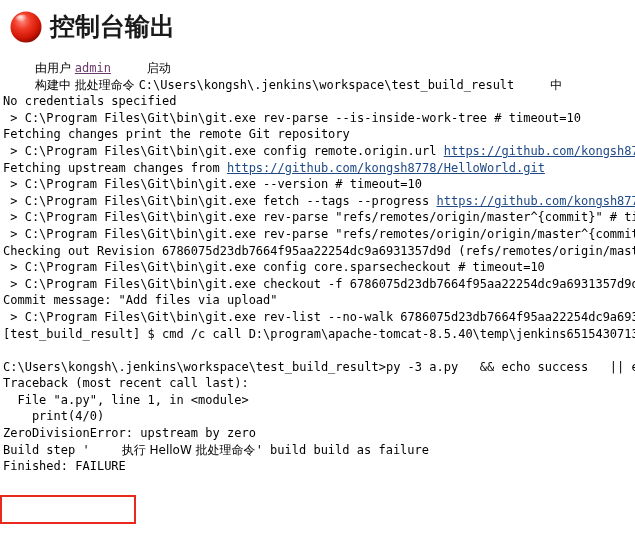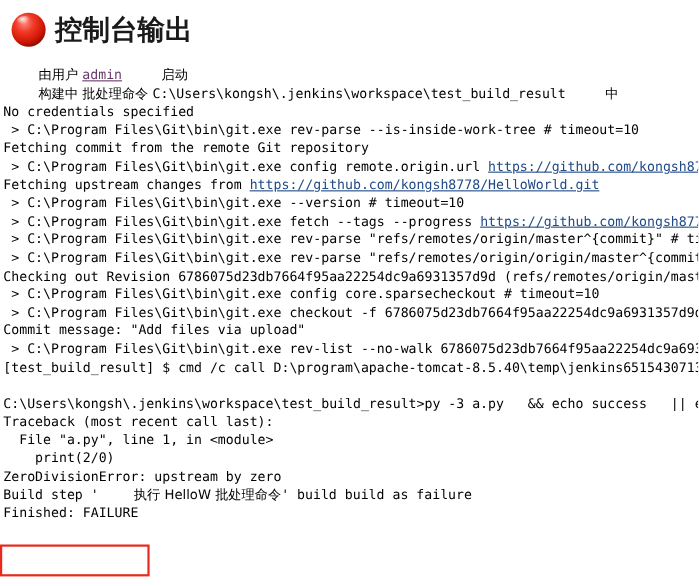--- a/index.html
+++ b/index.html
@@ -139,38 +139,38 @@
       </svg>
     </span>
     <span class="page-title">控制台输出</span>
   </div>
 
   <div class="console">
     <pre class="console-pre"><span class="line"><span class="cjk">由用户 </span><a class="user-link" href="#">admin</a><span class="cjk"> 启动</span></span>
 <span class="line"><span class="cjk">构建中 批处理命令 </span><span>C:\Users\kongsh\.jenkins\workspace\test_build_result</span><span class="cjk"> 中</span></span>
 <span class="line">No credentials specified</span>
 <span class="line"> &gt; C:\Program Files\Git\bin\git.exe rev-parse --is-inside-work-tree # timeout=10</span>
-<span class="line">Fetching commit from the remote Git repository</span>
+<span class="line">Fetching changes print the remote Git repository</span>
 <span class="line"><span> &gt; C:\Program Files\Git\bin\git.exe config remote.origin.url </span><a class="link" href="#">https://github.com/kongsh8778/HelloW</a></span>
 <span class="line"><span>Fetching upstream changes from </span><a class="link" href="#">https://github.com/kongsh8778/HelloWorld.git</a></span>
 <span class="line"> &gt; C:\Program Files\Git\bin\git.exe --version # timeout=10</span>
 <span class="line"><span> &gt; C:\Program Files\Git\bin\git.exe fetch --tags --progress </span><a class="link" href="#">https://github.com/kongsh8778/HelloWo</a></span>
 <span class="line"> &gt; C:\Program Files\Git\bin\git.exe rev-parse "refs/remotes/origin/master^{commit}" # timeout=10</span>
 <span class="line"> &gt; C:\Program Files\Git\bin\git.exe rev-parse "refs/remotes/origin/origin/master^{commit}" # time</span>
 <span class="line">Checking out Revision 6786075d23db7664f95aa22254dc9a6931357d9d (refs/remotes/origin/master)</span>
 <span class="line"> &gt; C:\Program Files\Git\bin\git.exe config core.sparsecheckout # timeout=10</span>
 <span class="line"> &gt; C:\Program Files\Git\bin\git.exe checkout -f 6786075d23db7664f95aa22254dc9a6931357d9d</span>
 <span class="line">Commit message: "Add files via upload"</span>
 <span class="line"> &gt; C:\Program Files\Git\bin\git.exe rev-list --no-walk 6786075d23db7664f95aa22254dc9a6931357d9d #</span>
 <span class="line">[test_build_result] $ cmd /c call D:\program\apache-tomcat-8.5.40\temp\jenkins6515430713099386456</span>
 <span class="line blank"></span>
 <span class="line">C:\Users\kongsh\.jenkins\workspace\test_build_result&gt;py -3 a.py   &amp;&amp; echo success   || exit 1</span>
 <span class="line">Traceback (most recent call last):</span>
 <span class="line">  File "a.py", line 1, in &lt;module&gt;</span>
-<span class="line">    print(2/0)</span>
+<span class="line">    print(4/0)</span>
 <span class="line">ZeroDivisionError: upstream by zero</span>
 <span class="line"><span>Build step '</span><span class="cjk">执行 HelloW 批处理命令</span><span>' build build as failure</span></span>
 <span class="line failure-line">Finished: FAILURE</span></pre>
   </div>
 
   <div class="failure-box"></div>
 
 </div>
 
 </body></html>

